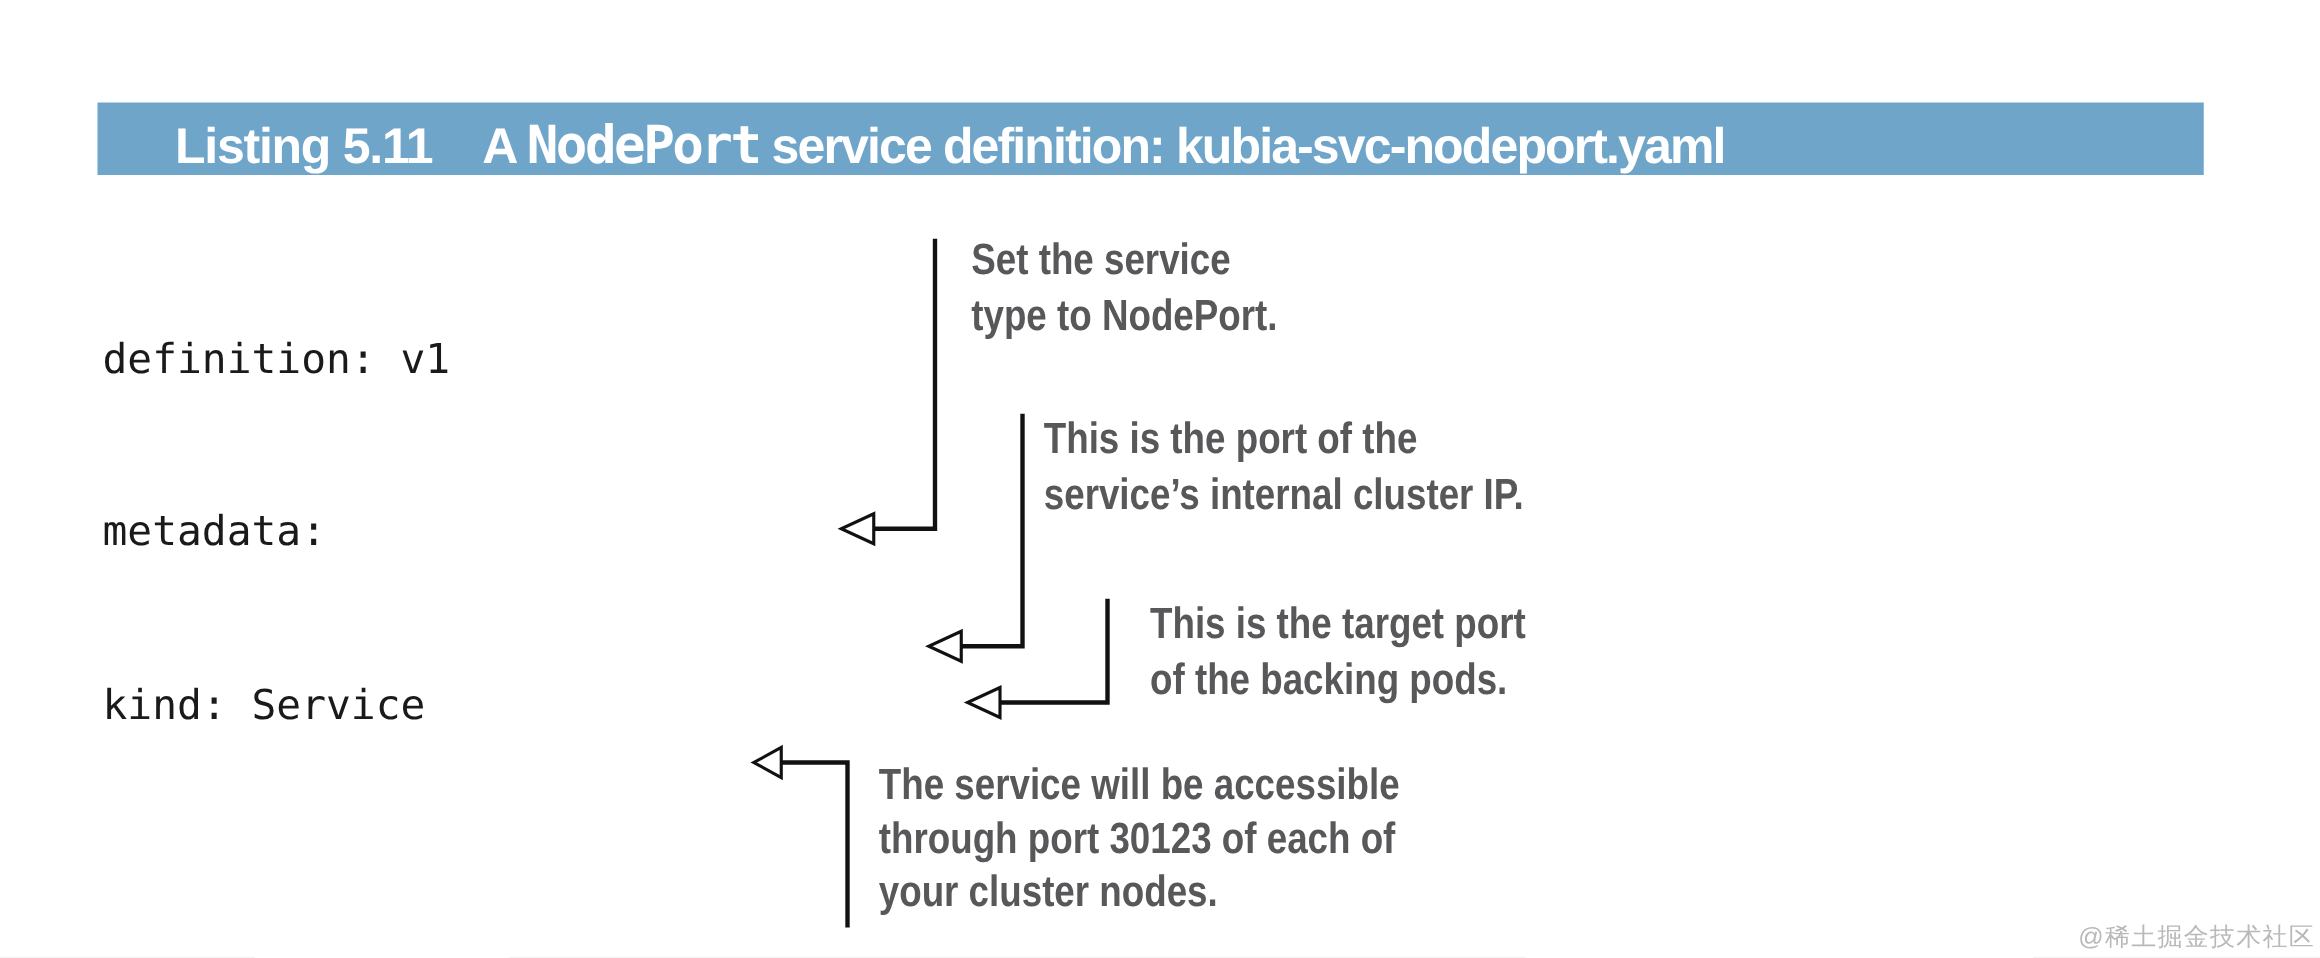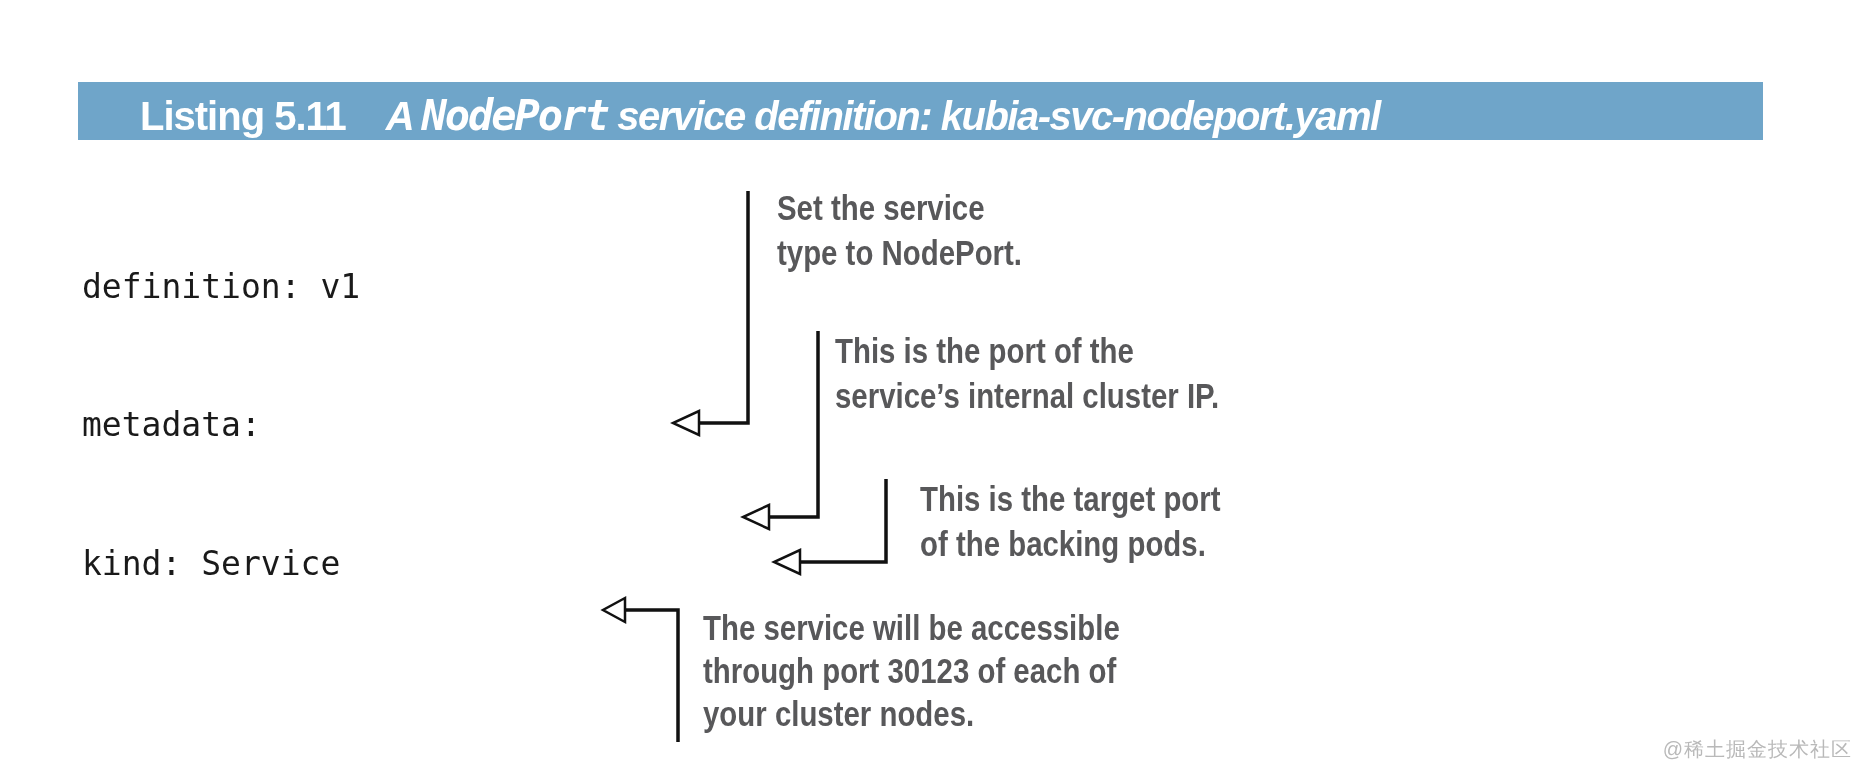--- a/index.html
+++ b/index.html
@@ -27,21 +27,21 @@
     padding-left:62px;box-sizing:border-box;
     padding-top:9px;
     color:var(--header-text);
     white-space:pre;
     margin-top:19px;
   }
   .listing-label{
     font-size:40px;font-weight:bold;letter-spacing:-1px;
     margin-right:40px;
   }
-  .listing-title{font-size:40px;font-weight:bold;letter-spacing:-1.5px;font-style:italic;}
+  .listing-title{font-size:40px;font-weight:bold;letter-spacing:-1.5px;}
   .listing-title .mono{
     font-family:"DejaVu Sans Mono","Liberation Mono",monospace;
     font-size:42px;font-weight:bold;letter-spacing:-2px;
   }
   
   .code-block{
     position:absolute;left:82px;top:171px;
     font-family:"DejaVu Sans Mono","Liberation Mono",monospace;
     font-size:33px;line-height:46.3px;
     color:var(--code-text);

